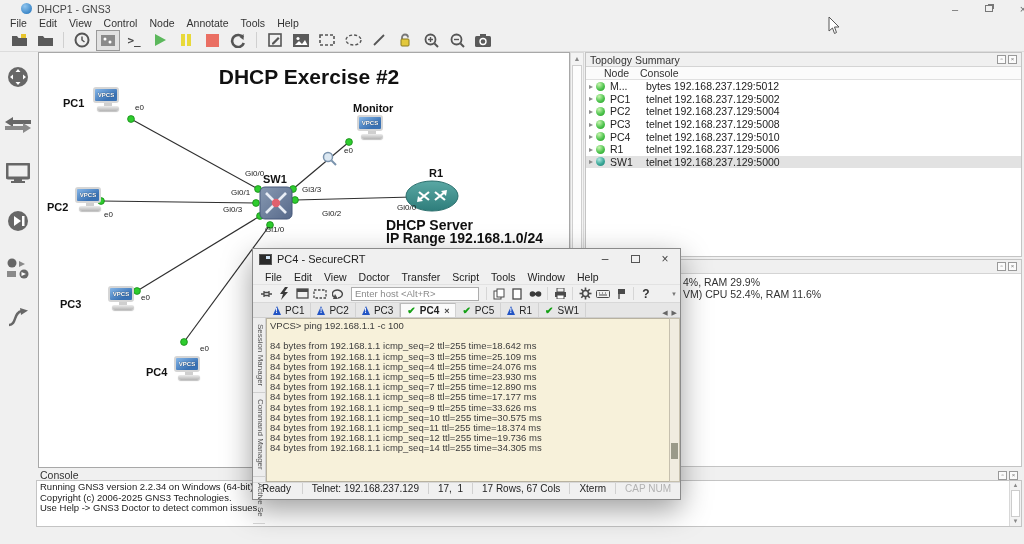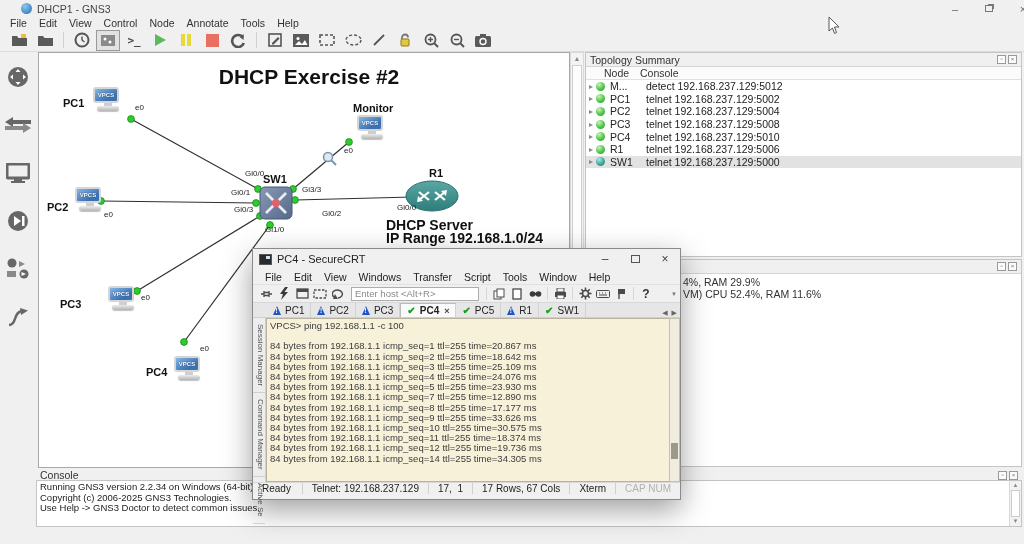--- a/index.html
+++ b/index.html
@@ -391,21 +391,21 @@
             <line x1="17" y1="17" x2="7" y2="7"></line>
             <line x1="17" y1="17" x2="27" y2="7"></line>
             <line x1="17" y1="17" x2="7" y2="27"></line>
             <line x1="17" y1="17" x2="27" y2="27"></line>
           </g>
         <circle cx="17" cy="17" r="4.2" fill="#e0606e"></circle>
       </svg>
     </div>
     <span class="port-label" style="left:206px;top:116px;">Gi0/0</span>
     <span class="port-label" style="left:192px;top:135px;">Gi0/1</span>
-    <span class="port-label" style="left:195px;top:152px;">Gi0/3</span>
+    <span class="port-label" style="left:184px;top:152px;">Gi0/3</span>
     <span class="port-label" style="left:226px;top:172px;">Gi1/0</span>
     <span class="port-label" style="left:252px;top:156px;margin-left:31px;">Gi0/2</span>
     <span class="port-label" style="left:263px;top:132px;">Gi3/3</span>
 
     <span class="node-label" style="left:390px;top:114px;">R1</span>
     <div class="dev-icon" style="left:366px;top:127px;">
       <svg width="54" height="32">
           <ellipse cx="27" cy="16" rx="26" ry="15" fill="url(#rg2)" stroke="#2a6f6d"></ellipse>
         <defs>
             <linearGradient id="rg2" x1="0" y1="0" x2="0" y2="1">
@@ -445,21 +445,21 @@
         </span>
     </div>
     <div class="ts-cols">
       <span class="col-node">Node</span>
       <span>Console</span>
     </div>
     <div class="ts-row">
       <span class="expand">▸</span>
       <span class="dot green"></span>
       <span class="ts-node">M...</span>
-      <span class="ts-console">detect 192.168.237.129:5012</span>
+      <span class="ts-console">bytes 192.168.237.129:5012</span>
     </div>
       <div class="ts-row">
       <span class="expand">▸</span>
       <span class="dot green"></span>
       <span class="ts-node">PC1</span>
       <span class="ts-console">telnet 192.168.237.129:5002</span>
     </div>
       <div class="ts-row">
       <span class="expand">▸</span>
       <span class="dot green"></span>
@@ -541,21 +541,21 @@
             <span class="box-max"></span>
           </span>
         <span class="crt-wbtn">×</span>
       </span>
     </div>
 
     <div class="crt-menubar">
       <span class="menu-item">File</span>
         <span class="menu-item">Edit</span>
         <span class="menu-item">View</span>
-        <span class="menu-item">Windows</span>
+        <span class="menu-item">Doctor</span>
         <span class="menu-item">Transfer</span>
         <span class="menu-item">Script</span>
         <span class="menu-item">Tools</span>
         <span class="menu-item">Window</span>
         <span class="menu-item">Help</span>
     </div>
 
     <div class="crt-toolbar">
       <span class="cbtn">
           <svg width="13" height="12">
@@ -689,21 +689,20 @@
 
     <div class="crt-main">
       <div class="crt-side">
         <span class="side-tab">Session Manager</span>
           <span class="side-tab">Command Manager</span>
           <span class="side-tab">Active Se</span>
       </div>
       <div class="terminal">
         <div class="t-line">VPCS&gt; ping 192.168.1.1 -c 100</div>
           <div class="t-line"></div>
-          <div class="t-line">84 bytes from 192.168.1.1 icmp_seq=1 ttl=255 time=20.867 ms</div>
           <div class="t-line">84 bytes from 192.168.1.1 icmp_seq=2 ttl=255 time=18.642 ms</div>
           <div class="t-line">84 bytes from 192.168.1.1 icmp_seq=3 ttl=255 time=25.109 ms</div>
           <div class="t-line">84 bytes from 192.168.1.1 icmp_seq=4 ttl=255 time=24.076 ms</div>
           <div class="t-line">84 bytes from 192.168.1.1 icmp_seq=5 ttl=255 time=23.930 ms</div>
           <div class="t-line">84 bytes from 192.168.1.1 icmp_seq=7 ttl=255 time=12.890 ms</div>
           <div class="t-line">84 bytes from 192.168.1.1 icmp_seq=8 ttl=255 time=17.177 ms</div>
           <div class="t-line">84 bytes from 192.168.1.1 icmp_seq=9 ttl=255 time=33.626 ms</div>
           <div class="t-line">84 bytes from 192.168.1.1 icmp_seq=10 ttl=255 time=30.575 ms</div>
           <div class="t-line">84 bytes from 192.168.1.1 icmp_seq=11 ttl=255 time=18.374 ms</div>
           <div class="t-line">84 bytes from 192.168.1.1 icmp_seq=12 ttl=255 time=19.736 ms</div>

